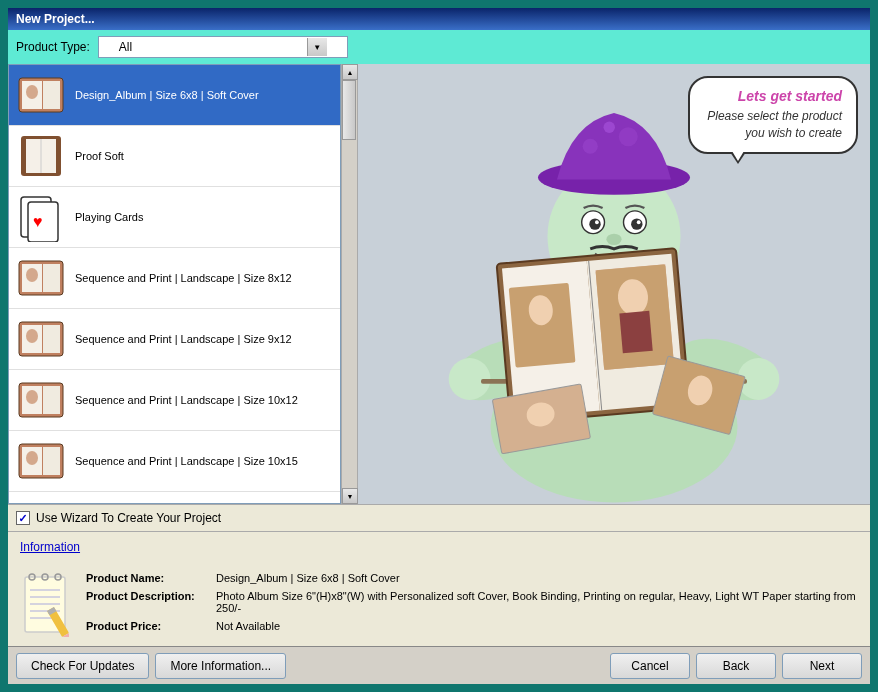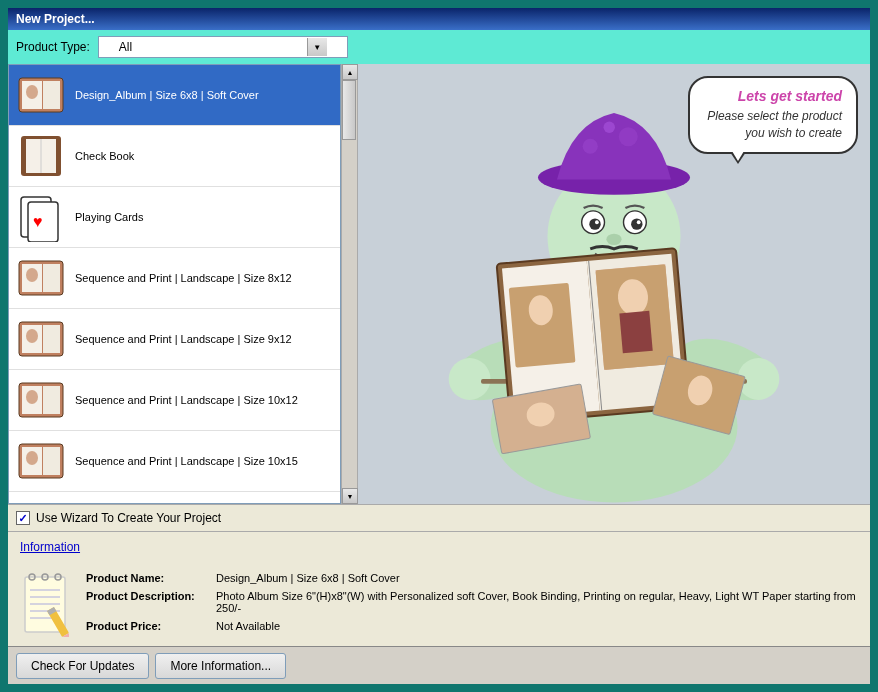--- a/index.html
+++ b/index.html
@@ -360,21 +360,21 @@
               <span class="product-name" style="color: white;">Design_Album | Size 6x8 | Soft Cover</span>
             </div>
             <div class="product-item">
               <div class="product-thumb">
                 <svg viewBox="0 0 50 50" width="50" height="50">
                   <rect x="5" y="5" width="40" height="40" fill="#805030" rx="3"></rect>
                   <rect x="10" y="8" width="30" height="34" fill="#f5f0e8"></rect>
                   <line x1="25" y1="8" x2="25" y2="42" stroke="#ccc" stroke-width="1"></line>
                 </svg>
               </div>
-              <span class="product-name">Check Book</span>
+              <span class="product-name">Proof Soft</span>
             </div>
             <div class="product-item">
               <div class="product-thumb">
                 <svg viewBox="0 0 50 50" width="50" height="50">
                   <rect x="5" y="5" width="30" height="40" fill="white" stroke="#333" stroke-width="1.5" rx="3"></rect>
                   <rect x="12" y="10" width="30" height="40" fill="white" stroke="#333" stroke-width="1.5" rx="3"></rect>
                   <text x="17" y="35" font-size="16" fill="red">♥</text>
                 </svg>
               </div>
               <span class="product-name">Playing Cards</span>
@@ -562,15 +562,20 @@
           </div>
         </div>
       </div>
     </div>
 
     <div class="footer-bar">
       <div class="footer-left">
         <button class="btn">Check For Updates</button>
         <button class="btn">More Information...</button>
       </div>
+      <div class="footer-right">
+        <button class="btn">Cancel</button>
+        <button class="btn">Back</button>
+        <button class="btn next-btn">Next</button>
+      </div>
     </div>
   </div>
 </div>
 
 </body></html>

